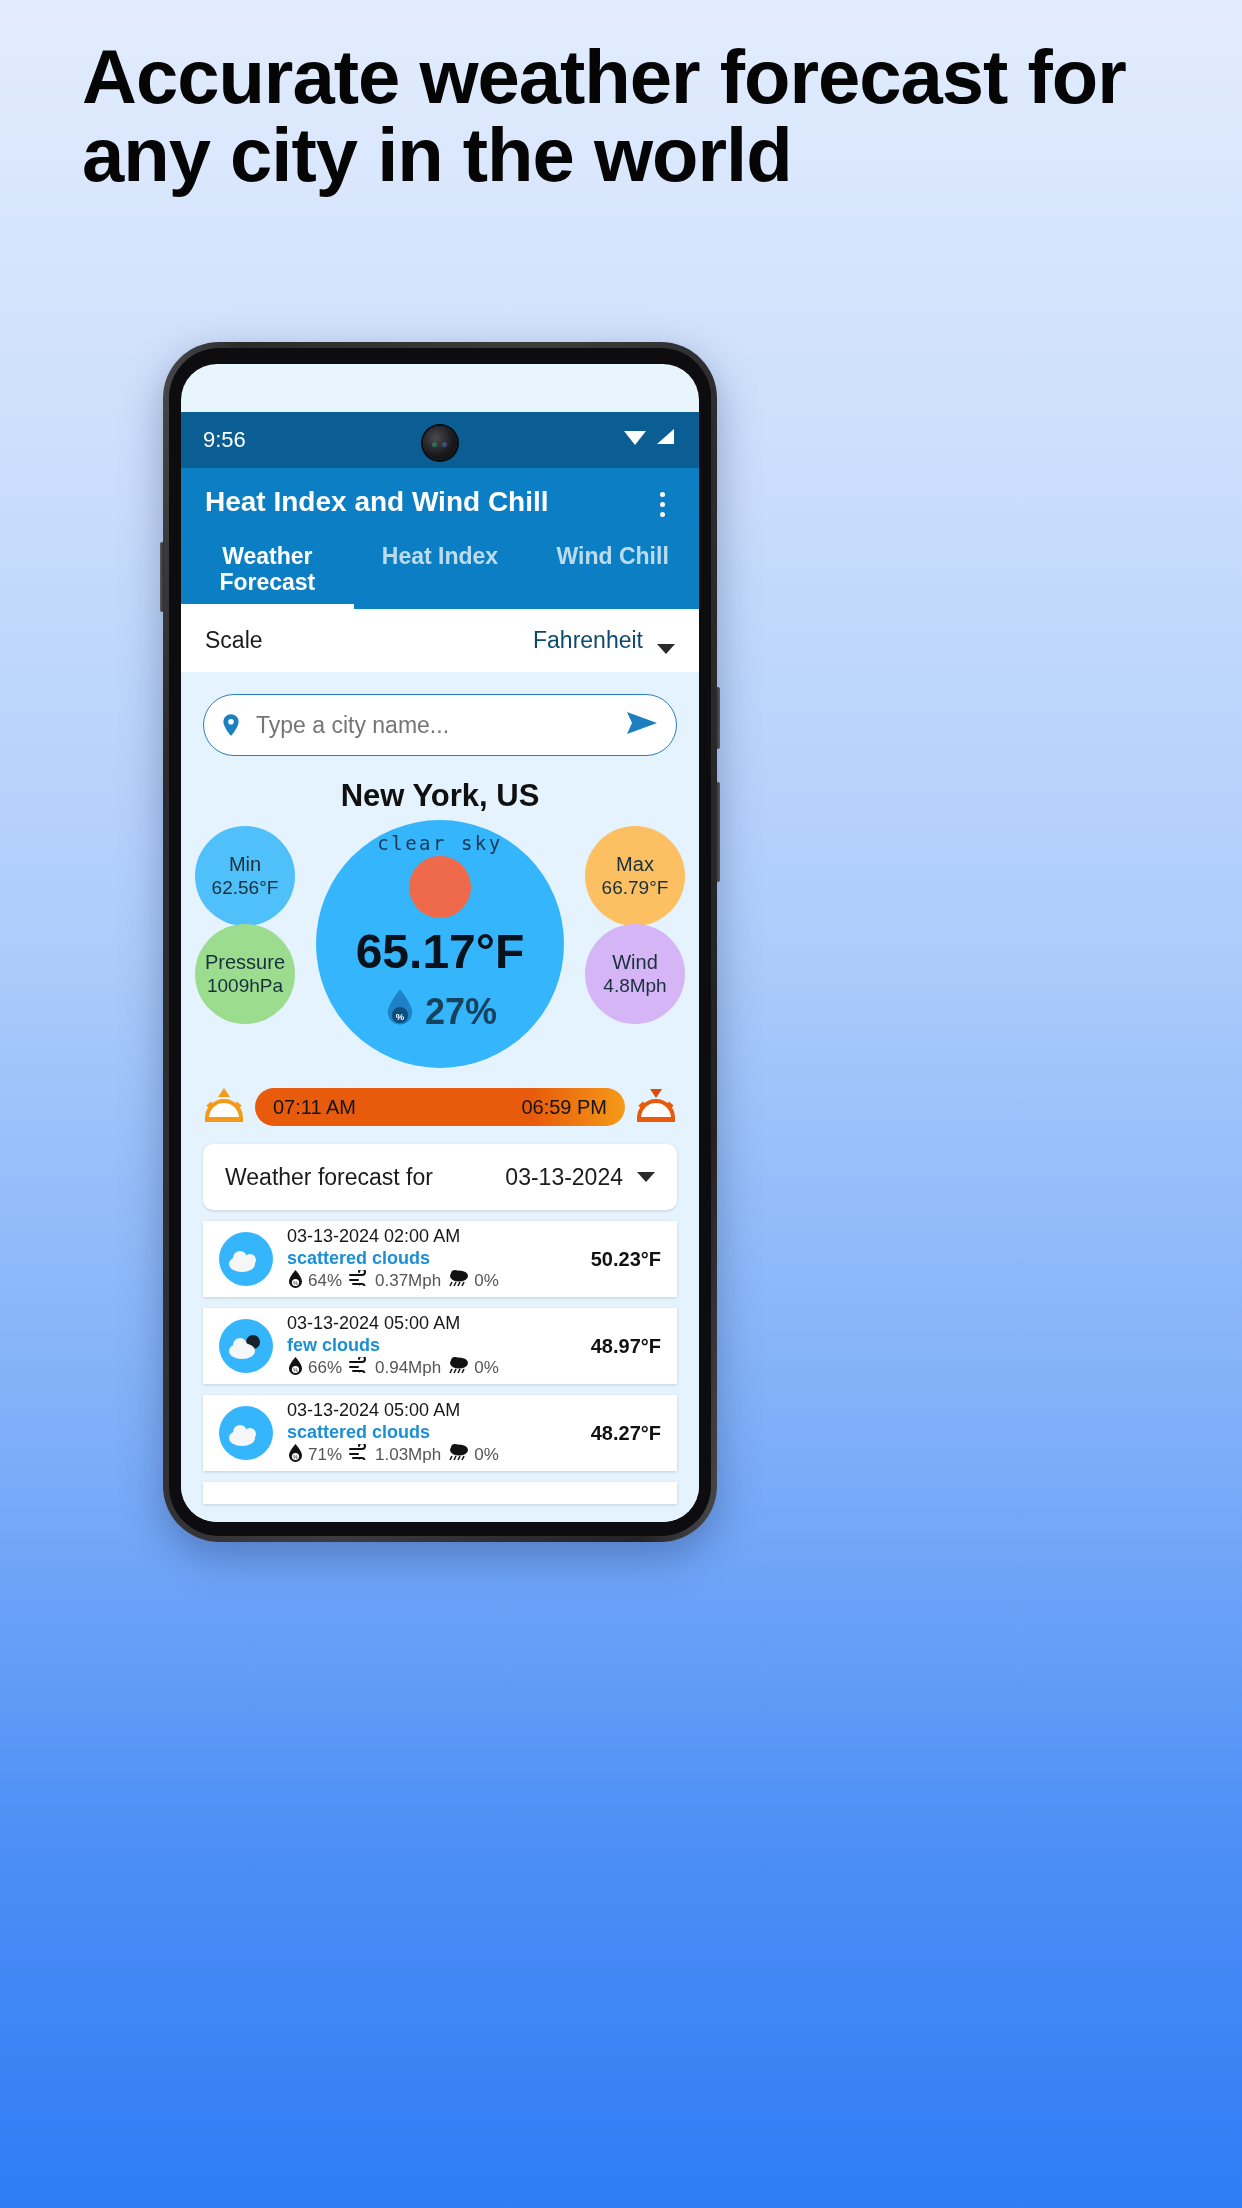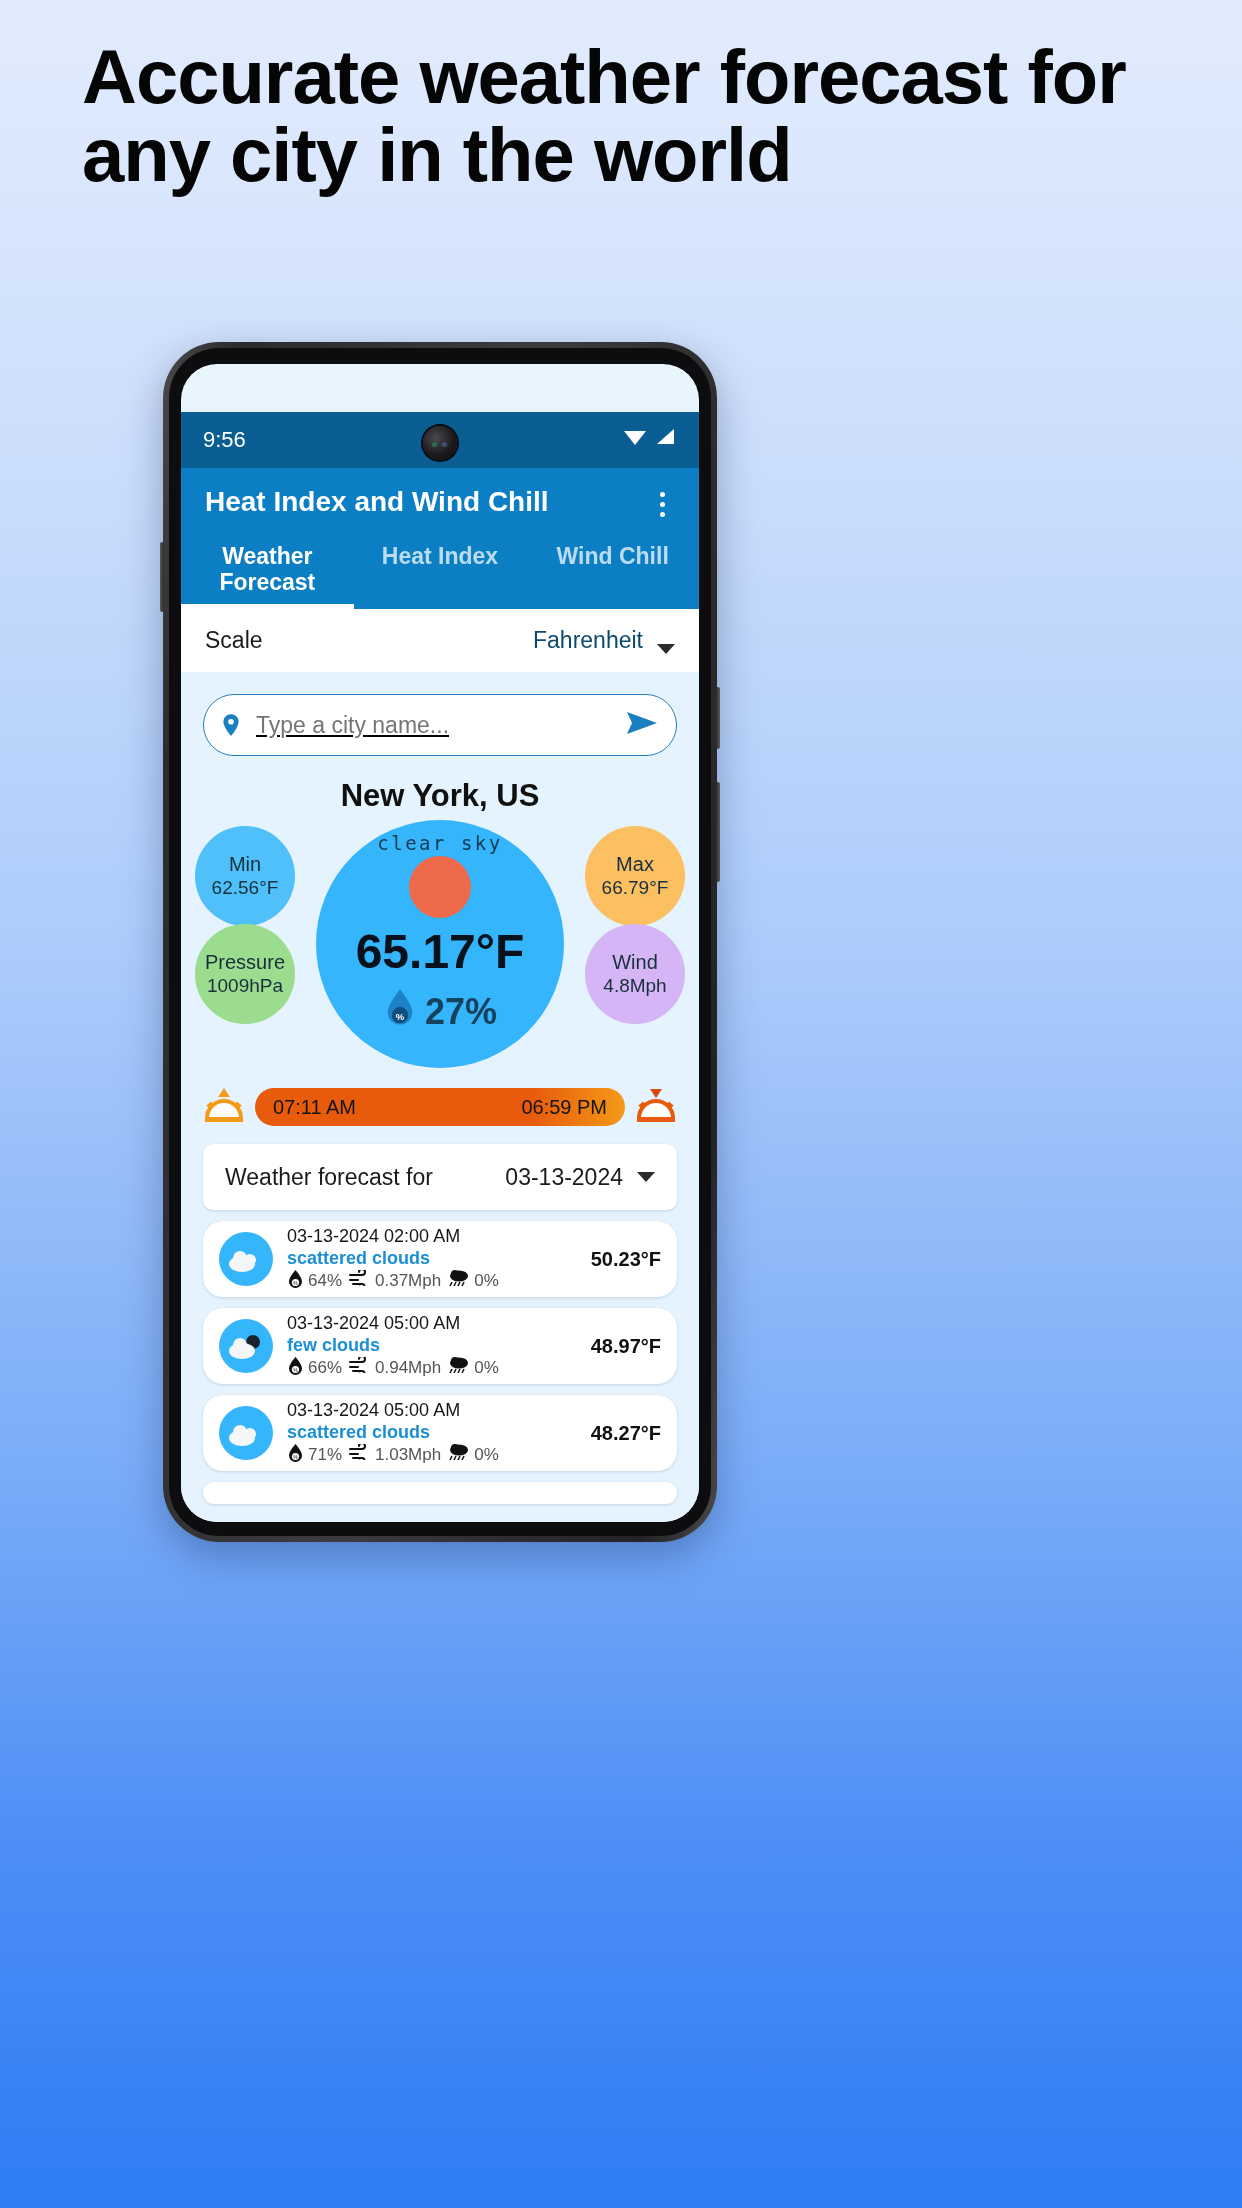--- a/index.html
+++ b/index.html
@@ -75,21 +75,21 @@
 
   
   .scalerow{ background:#fff; display:flex; align-items:center; justify-content:space-between;
              padding:18px 24px; font-size:23px; color:#1b1b1b; }
   .scale-val{ display:flex; align-items:flex-end; gap:14px; color:#0c4a6e; }
   .caret{ width:0;height:0;border-left:9px solid transparent;border-right:9px solid transparent;border-top:10px solid #2b2b2b;}
 
   
   .appbody{ background:#e4f3fd; padding:0 0 4px 0; position:relative; height:calc(100% - 56px - 128px - 63px); overflow:hidden;}
 
-  .searchwrap{ padding:22px 22px 6px 22px;text-decoration:underline; }
+  .searchwrap{ padding:22px 22px 6px 22px; }
   .searchbox{ background:#fff; border:1.5px solid #2a7ebd; border-radius:34px; height:62px;
               display:flex; align-items:center; padding:0 18px 0 14px; gap:12px;}
   .pin{ width:26px;height:26px; position:relative; flex:0 0 26px;}
   .pin svg{ display:block; }
   .searchbox input{ flex:1; border:none; outline:none; font-size:23px; color:#5c5c5c; background:transparent;
                     font-family:"Liberation Sans", sans-serif;}
   .send{ flex:0 0 32px; }
 
   .cityname{ text-align:center; font-size:31px; font-weight:bold; color:#101010; margin-top:16px;}
   .updated{ text-align:center; font-size:19px; color:#23282c; margin-top:5px; display:flex;
@@ -125,21 +125,21 @@
                   display:flex; align-items:center; justify-content:space-between;
                   padding:4px 18px; font-size:20px; color:#141414;}
 
   
   .fcsel{ margin:16px 22px 0 22px; background:#fff; border-radius:10px; height:66px;
           display:flex; align-items:center; justify-content:space-between; padding:0 22px;
           font-size:23px; color:#1b1b1b; box-shadow:0 1px 3px rgba(0,0,0,.14);}
   .fcsel .right{ display:flex; align-items:center; gap:14px;}
 
   
-  .fcrow{ margin:11px 22px 0 22px; background:#fff; border-radius:20px; height:76px;
+  .fcrow{ margin:11px 22px 0 22px; background:#fff; border-radius:0; height:76px;
           display:flex; align-items:center; padding:0 16px; gap:14px;
           box-shadow:0 1px 3px rgba(0,0,0,.14);}
   .fcicon{ width:54px;height:54px;border-radius:50%; background:#35b5fb; flex:0 0 54px;
            display:flex;align-items:center;justify-content:center;}
   .fcmid{ flex:1; min-width:0; }
   .fcdate{ font-size:18px; color:#171717; line-height:21px;}
   .fcdesc{ font-size:18px; font-weight:bold; color:#1b8fd6; line-height:22px;}
   .fcstats{ display:flex; align-items:center; gap:7px; font-size:17px; color:#555; line-height:20px;}
   .fcstats .grp{ display:flex; align-items:center; gap:4px;}
   .fctemp{ font-size:20px; font-weight:bold; color:#111; flex:0 0 auto;}

